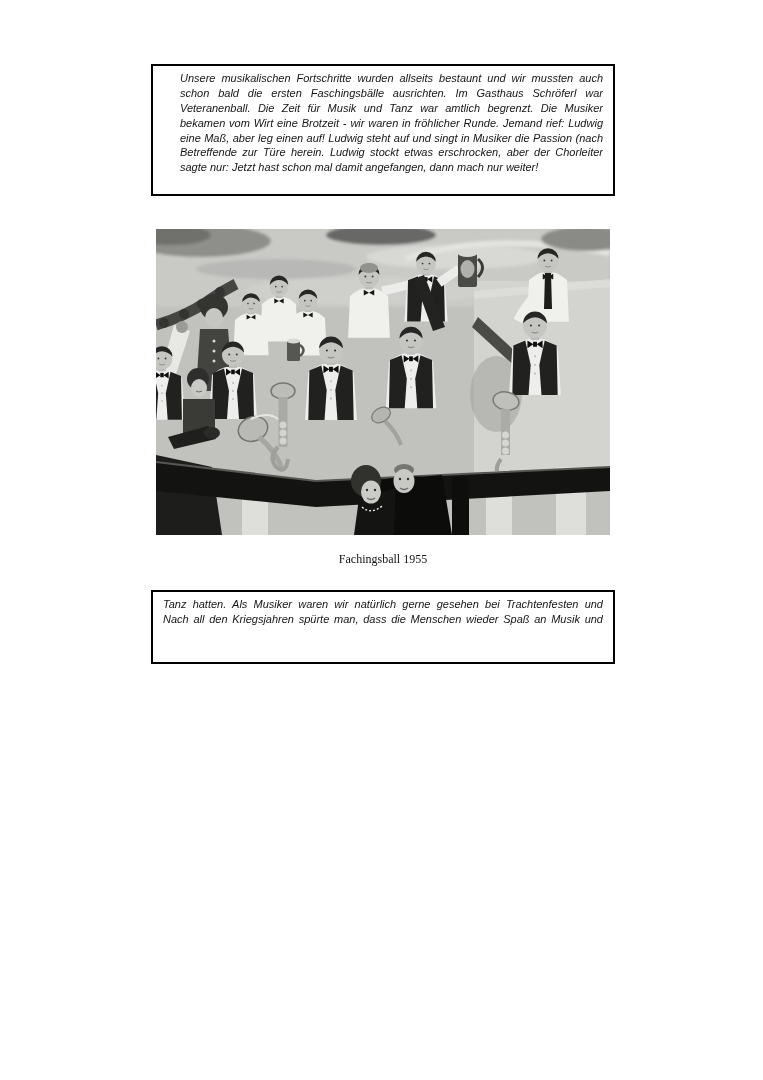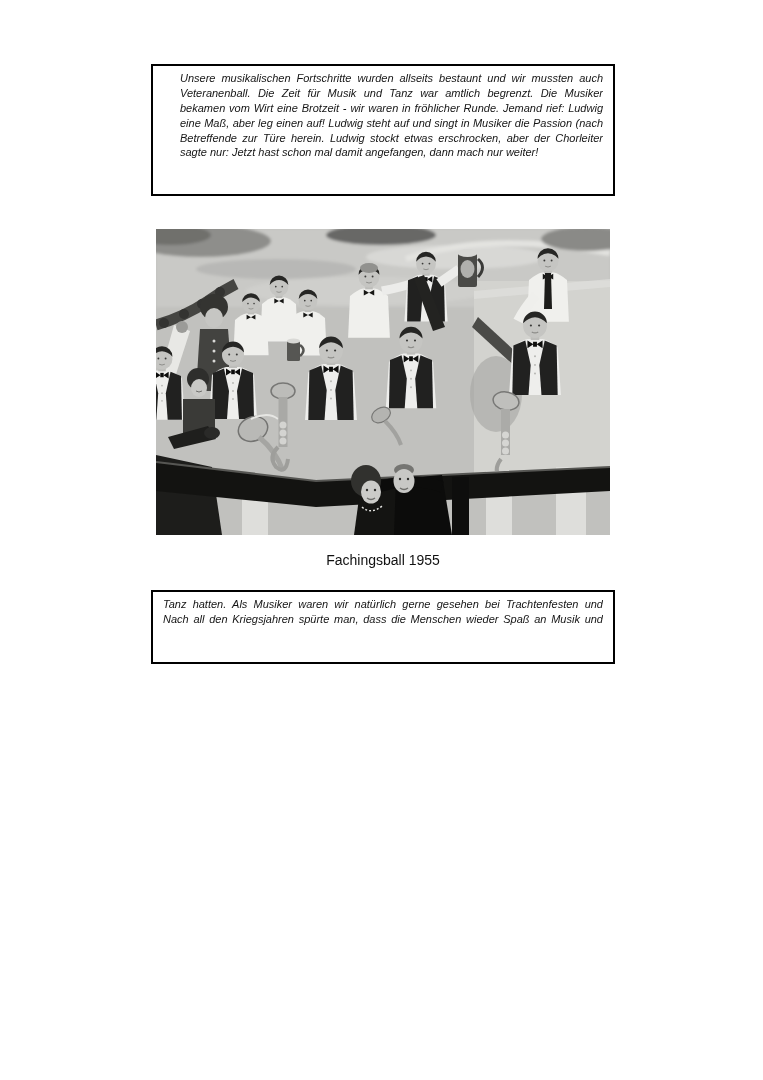--- a/index.html
+++ b/index.html
@@ -17,31 +17,32 @@
     color:#141414;
   }
   .box-intro   { top:64px;  height:132px;padding-left:27px; }
   .box-closing { top:590px; height:74px;  }
   .jline { text-align:justify; text-align-last:justify; height:14.9px; overflow:hidden; }
   .jline.last { text-align-last:left; }
   .photo-figure { position:absolute; left:156px; top:229px; width:454px; height:306px; }
   svg.photo { display:block; width:454px; height:306px; background:#c1c1be; }
   .caption {
     position:absolute; left:151px; top:552px; width:464px;
-    text-align:center; font-family:Liberation Sans, sans-serif;
-    font-size:14px; color:#111111;
+    text-align:center; font-family:Liberation Serif, serif;
+    font-size:12px; color:#111111;
   }
 </style>
 </head>
 <body>
 
 <div class="page">
 
   <section class="textbox box-intro">
       <div class="jline">Unsere musikalischen Fortschritte wurden allseits bestaunt und wir mussten auch</div>
+      <div class="jline">schon bald die ersten Faschingsbälle ausrichten. Im Gasthaus Schröferl war</div>
       <div class="jline">Veteranenball. Die Zeit für Musik und Tanz war amtlich begrenzt. Die Musiker</div>
       <div class="jline">bekamen vom Wirt eine Brotzeit - wir waren in fröhlicher Runde. Jemand rief: Ludwig</div>
       <div class="jline">eine Maß, aber leg einen auf! Ludwig steht auf und singt in Musiker die Passion (nach</div>
       <div class="jline">Betreffende zur Türe herein. Ludwig stockt etwas erschrocken, aber der Chorleiter</div>
       <div class="jline last">sagte nur: Jetzt hast schon mal damit angefangen, dann mach nur weiter!</div>
     </section>
 
   <figure class="photo-figure">
     <svg class="photo" role="img" viewBox="0 0 454 306" xmlns="http://www.w3.org/2000/svg" aria-label="Black-and-white group photograph of young musicians in white shirts with dark open vests and bow ties, holding brass instruments, beer glasses and a decorated beer stein under a festooned ceiling; in the foreground a smiling couple embraces behind a dark wooden bench.">
       <defs>

